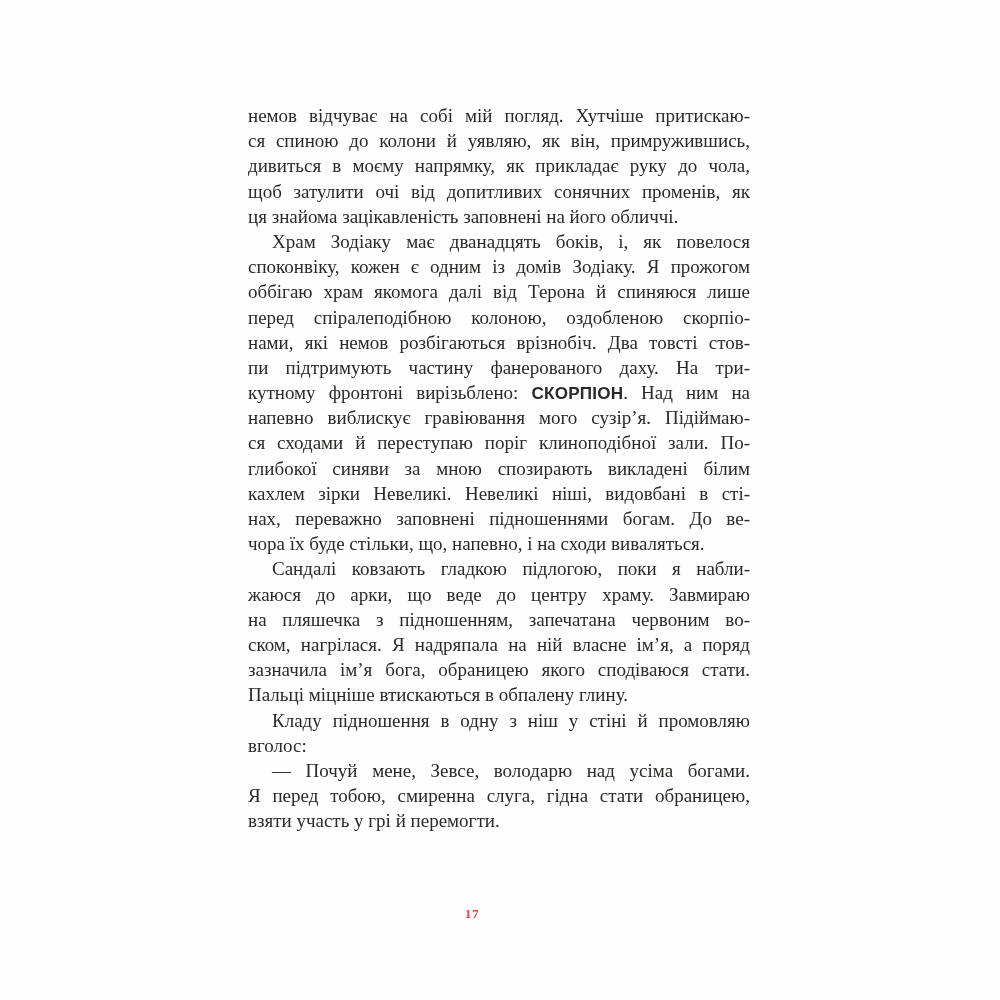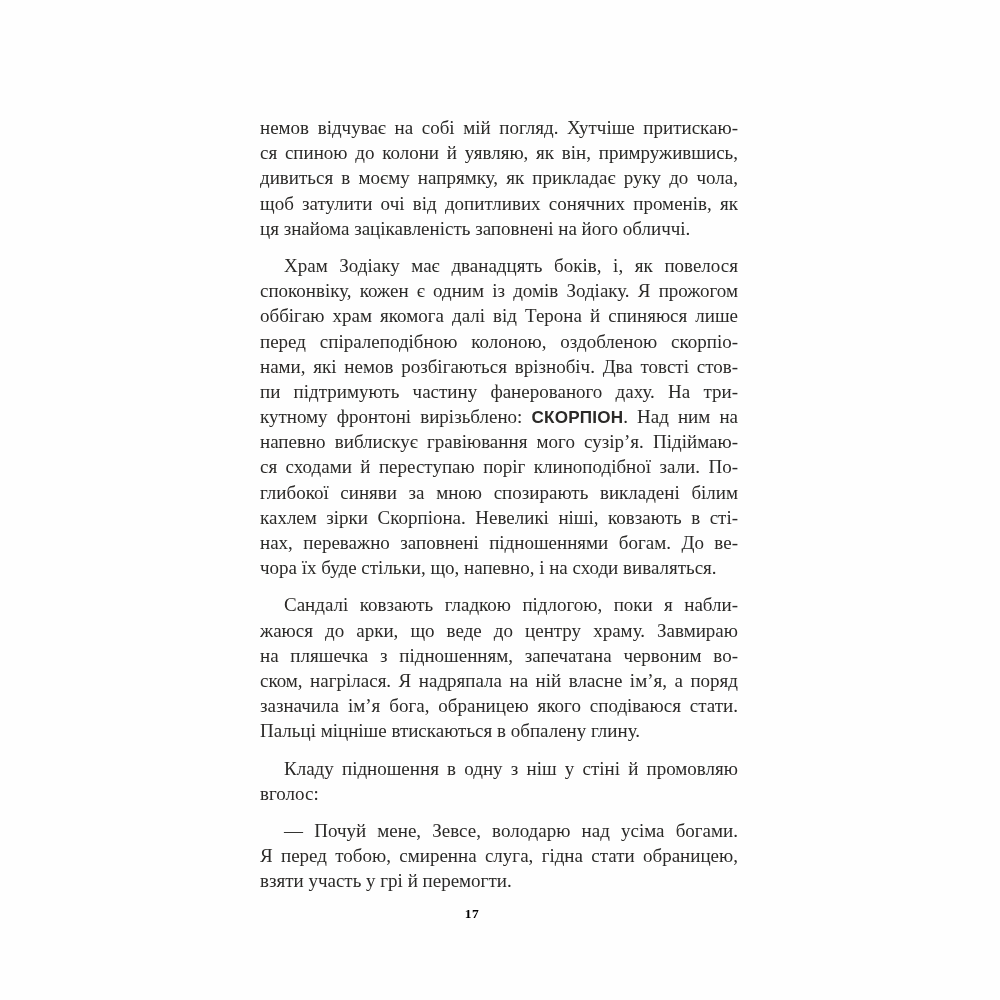--- a/index.html
+++ b/index.html
@@ -18,21 +18,21 @@
   }
   .text-block {
     position: absolute;
     left: 248px;
     top: 103px;
     width: 502px;
     font-size: 19px;
     line-height: 25.2px;
   }
   .paragraph {
-    margin: 12px;
+    margin: 0;
     padding: 0;
   }
   .line {
     height: 25.2px;
     overflow: hidden;
     text-align: justify;
     text-align-last: justify;
   }
   .line.last {
     text-align-last: left;
@@ -47,21 +47,21 @@
     letter-spacing: 0.2px;
   }
   .folio {
     position: absolute;
     top: 906px;
     left: 0;
     width: 944px;
     text-align: center;
     font-size: 13.5px;
     font-weight: 600;
-    color: #000000;
+    color: #ef4444;
     letter-spacing: 0.5px;
   }
 </style>
 </head>
 <body>
 
 <div class="page">
   <main class="text-block" id="text-block">
       <div class="paragraph">
         <div class="line">немов відчуває на собі мій погляд. Хутчіше притискаю-</div>
@@ -74,21 +74,21 @@
         <div class="line indent">Храм Зодіаку має дванадцять боків, і, як повелося</div>
         <div class="line">споконвіку, кожен є одним із домів Зодіаку. Я прожогом</div>
         <div class="line">оббігаю храм якомога далі від Терона й спиняюся лише</div>
         <div class="line">перед спіралеподібною колоною, оздобленою скорпіо-</div>
         <div class="line">нами, які немов розбігаються врізнобіч. Два товсті стов-</div>
         <div class="line">пи підтримують частину фанерованого даху. На три-</div>
         <div class="line">кутному фронтоні вирізьблено: <b class="sign">СКОРПІОН</b>. Над ним на</div>
         <div class="line">напевно виблискує гравіювання мого сузір’я. Підіймаю-</div>
         <div class="line">ся сходами й переступаю поріг клиноподібної зали. По-</div>
         <div class="line">глибокої синяви за мною спозирають викладені білим</div>
-        <div class="line">кахлем зірки Скорпіона. Невеликі ніші, ковзають в сті-</div>
+        <div class="line">кахлем зірки Невеликі. Невеликі ніші, видовбані в сті-</div>
         <div class="line">нах, переважно заповнені підношеннями богам. До ве-</div>
         <div class="line last">чора їх буде стільки, що, напевно, і на сходи виваляться.</div>
       </div>
       <div class="paragraph">
         <div class="line indent">Сандалі ковзають гладкою підлогою, поки я набли-</div>
         <div class="line">жаюся до арки, що веде до центру храму. Завмираю</div>
         <div class="line">на пляшечка з підношенням, запечатана червоним во-</div>
         <div class="line">ском, нагрілася. Я надряпала на ній власне ім’я, а поряд</div>
         <div class="line">зазначила ім’я бога, обраницею якого сподіваюся стати.</div>
         <div class="line last">Пальці міцніше втискаються в обпалену глину.</div>

